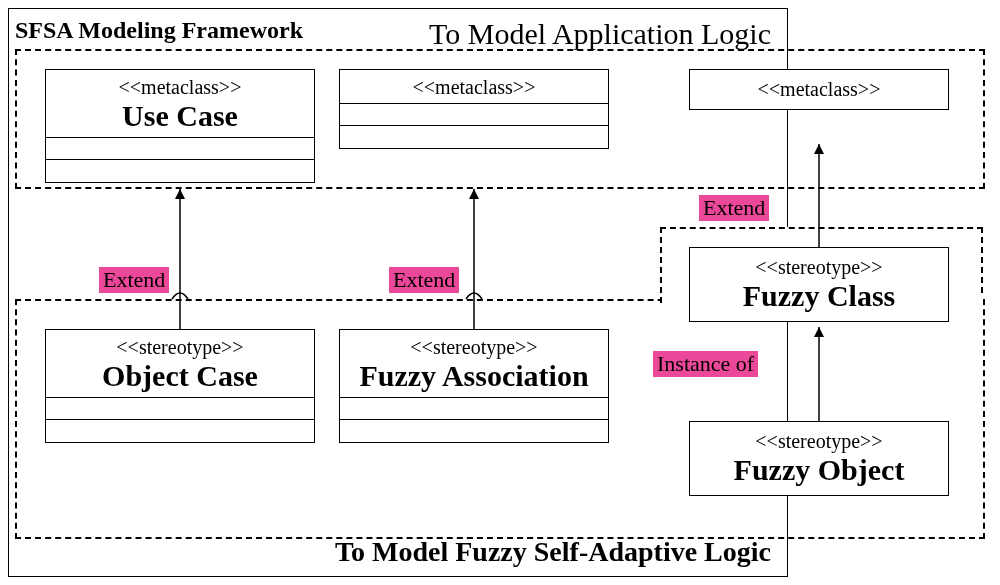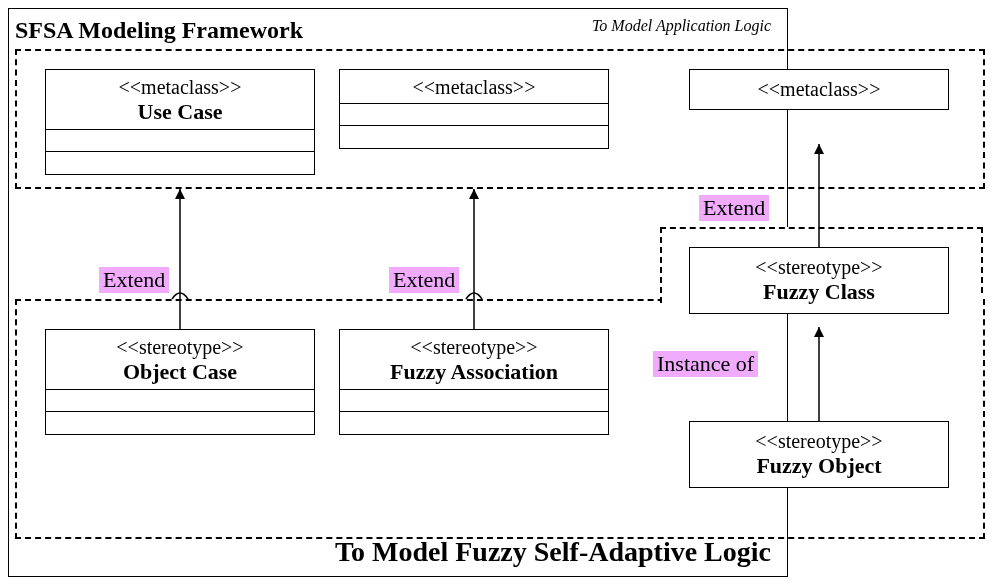--- a/index.html
+++ b/index.html
@@ -19,23 +19,22 @@
     .title {
       position: absolute;
       left: 6px; top: 8px;
       font-size: 24px;
       font-weight: bold;
       z-index: 10;
     }
     .top-label {
       position: absolute;
       right: 16px; top: 8px;
-      font-size: 16px;
+      font-size: 30px;
       z-index: 10;
-      font-style: italic;
     }
     .bottom-label {
       position: absolute;
       right: 16px; bottom: 8px;
       font-size: 28px;
       z-index: 10;
       font-weight: bold;
     }
     .dashed-top {
       position: absolute;
@@ -70,35 +69,35 @@
     }
     .uml-row {
       height: 22px;
       border-bottom: 1.5px solid #000;
     }
     .uml-row:last-child { border-bottom: none; }
     .stereo {
       font-size: 20px;
     }
     .name {
-      font-size: 22px;
+      font-size: 30px;
       font-weight: bold;
     }
     .simple-box {
       position: absolute;
       background: #fff;
       border: 1.5px solid #000;
       z-index: 5;
       text-align: center;
       padding: 8px 10px;
     }
     .rel-label {
       position: absolute;
       font-size: 22px;
-      background: #f0abfc;
+      background: #ec4899;
       padding: 0 4px;
       z-index: 6;
     }
     svg.arrows {
       position: absolute;
       left: 0; top: 0;
       width: 984px; height: 569px;
       z-index: 4;
       pointer-events: none;
     }

